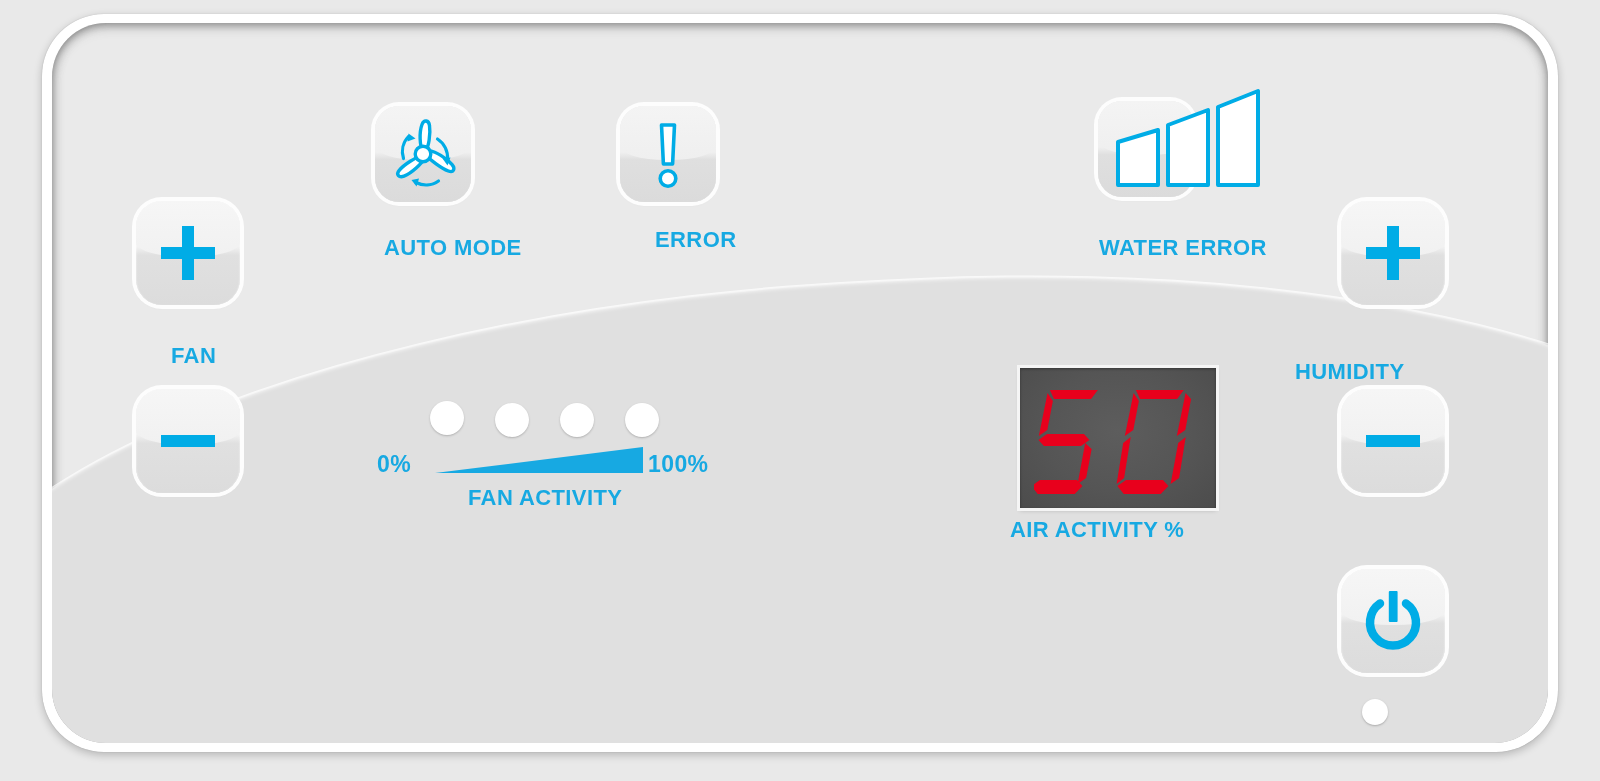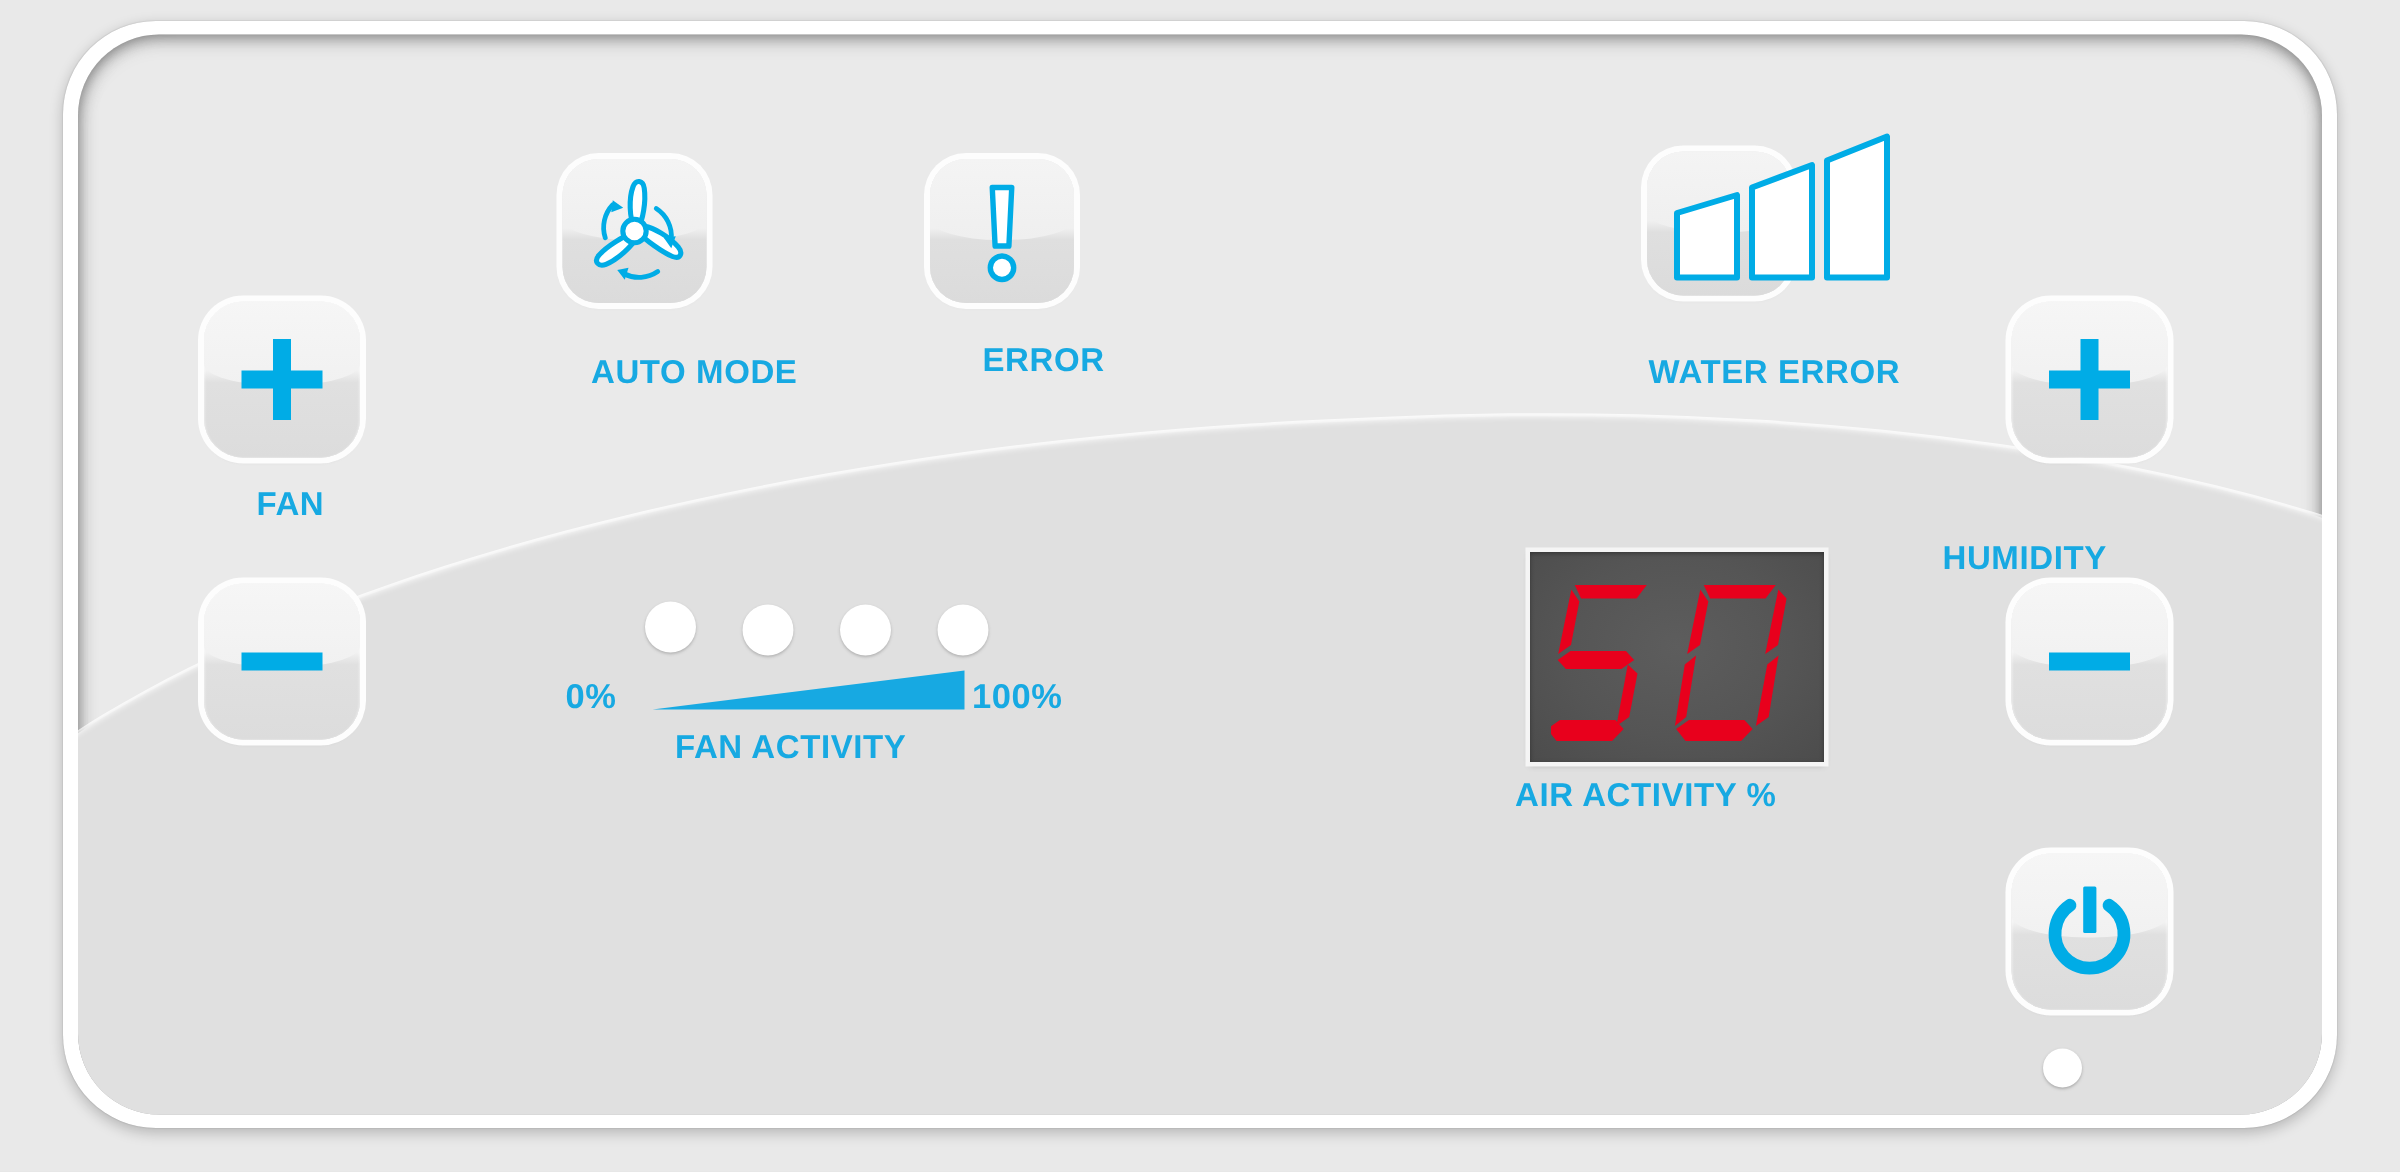--- a/index.html
+++ b/index.html
@@ -181,21 +181,21 @@
       <div class="swoosh"></div>
       <div class="swoosh-edge"></div>
 
       <div class="sqbtn" style="left:84px; top:178px;">
         <div class="gloss"></div>
         <svg class="plus" width="62" height="62" viewBox="0 0 62 62">
           <rect x="25" y="4" width="12" height="54" fill="#00ACE6"></rect>
           <rect x="4" y="25" width="54" height="12" fill="#00ACE6"></rect>
         </svg>
       </div>
-      <div class="lbl" style="left:119px; top:300px;text-align:right;">FAN</div>
+      <div class="lbl" style="left:119px; top:320px;text-align:right;">FAN</div>
 
       <div class="sqbtn" style="left:84px; top:366px;">
         <div class="gloss"></div>
         <svg class="minus" width="62" height="62" viewBox="0 0 62 62">
           <rect x="4" y="25" width="54" height="12" fill="#00ACE6"></rect>
         </svg>
       </div>
 
       <div class="tile" style="left:323px; top:83px;">
         <div class="tgloss"></div>
@@ -211,21 +211,21 @@
             <path d="M62.5 33 A22 22 0 0 1 72.5 53.5"></path>
             <path d="M63.5 75 A22 22 0 0 1 41 76.5"></path>
           </g>
           <g fill="#00ACE6">
             <polygon points="33.5,27.5 40.5,32.5 32.5,35.5"></polygon>
             <polygon points="75.5,51.5 72.5,59.5 67.5,52.5"></polygon>
             <polygon points="44,72.5 41.5,80.5 36.5,74"></polygon>
           </g>
         </svg>
       </div>
-      <div class="lbl" style="left:342px; top:212px;text-align:right;">AUTO MODE</div>
+      <div class="lbl" style="left:332px; top:212px;text-align:right;">AUTO MODE</div>
 
       <div class="tile" style="left:568px; top:83px;">
         <div class="tgloss"></div>
         <svg width="96" height="96" viewBox="0 0 96 96">
           <path d="M41.5 19 L54.5 19 L52.6 58 L43.4 58 Z" fill="#ffffff" stroke="#00ACE6" stroke-width="3.6" stroke-linejoin="round"></path>
           <circle cx="48" cy="72.5" r="7.8" fill="#ffffff" stroke="#00ACE6" stroke-width="3.6"></circle>
         </svg>
       </div>
       <div class="lbl" style="left:603px; top:204px;text-align:right;">ERROR</div>
 
@@ -247,21 +247,21 @@
       <div class="led-dot" style="left:573px; top:380px;"></div>
 
       <div class="lbl" style="left:325px; top:428px; font-size:23px;">0%</div>
 
       <svg class="wedge" style="left:383px; top:418px;" width="210" height="36" viewBox="0 0 210 36">
         <polygon points="0,32 208,6 208,32" fill="#17a9e2"></polygon>
       </svg>
 
       <div class="lbl" style="left:596px; top:428px; font-size:23px;text-align:right;">100%</div>
 
-      <div class="lbl" style="left:398px; top:462px;">FAN ACTIVITY</div>
+      <div class="lbl" style="left:416px; top:462px;">FAN ACTIVITY</div>
 
       <div class="sqbtn" style="left:1289px; top:178px;">
         <div class="gloss"></div>
         <svg class="plus" width="62" height="62" viewBox="0 0 62 62">
           <rect x="25" y="4" width="12" height="54" fill="#00ACE6"></rect>
           <rect x="4" y="25" width="54" height="12" fill="#00ACE6"></rect>
         </svg>
       </div>
       <div class="lbl" style="left:1243px; top:300px;margin-top:36px;">HUMIDITY</div>
 

